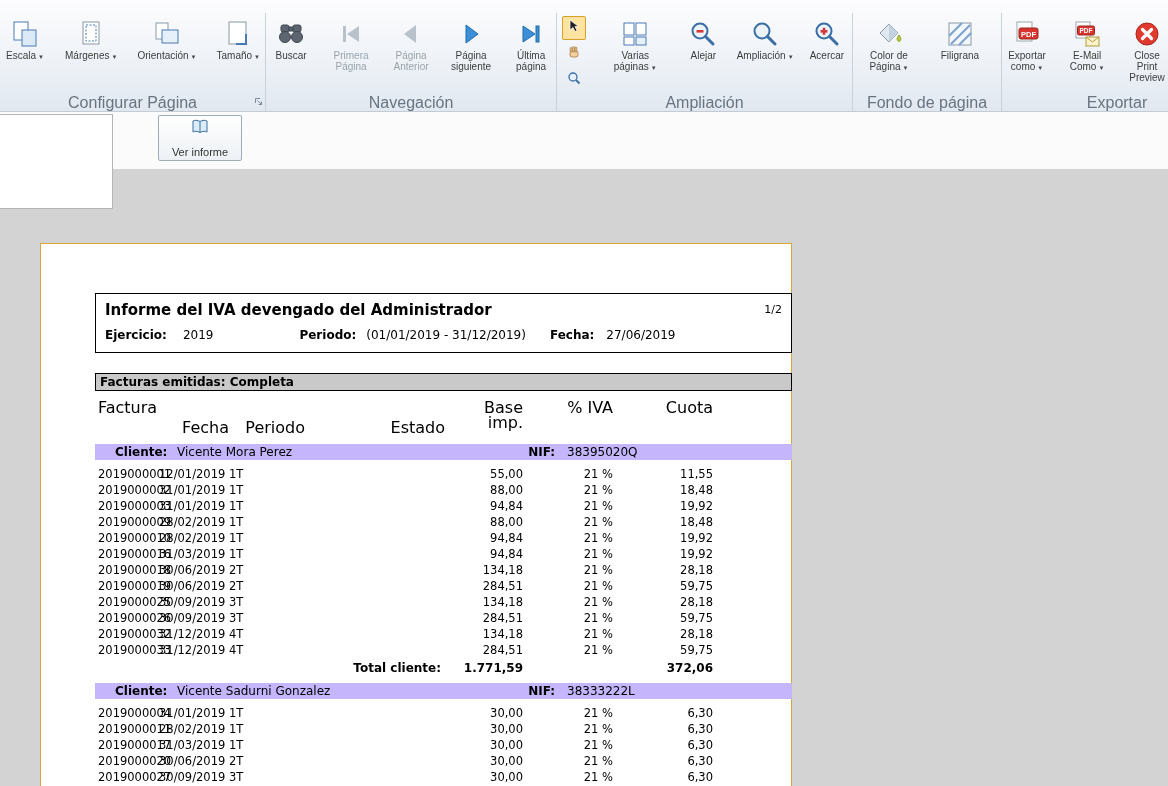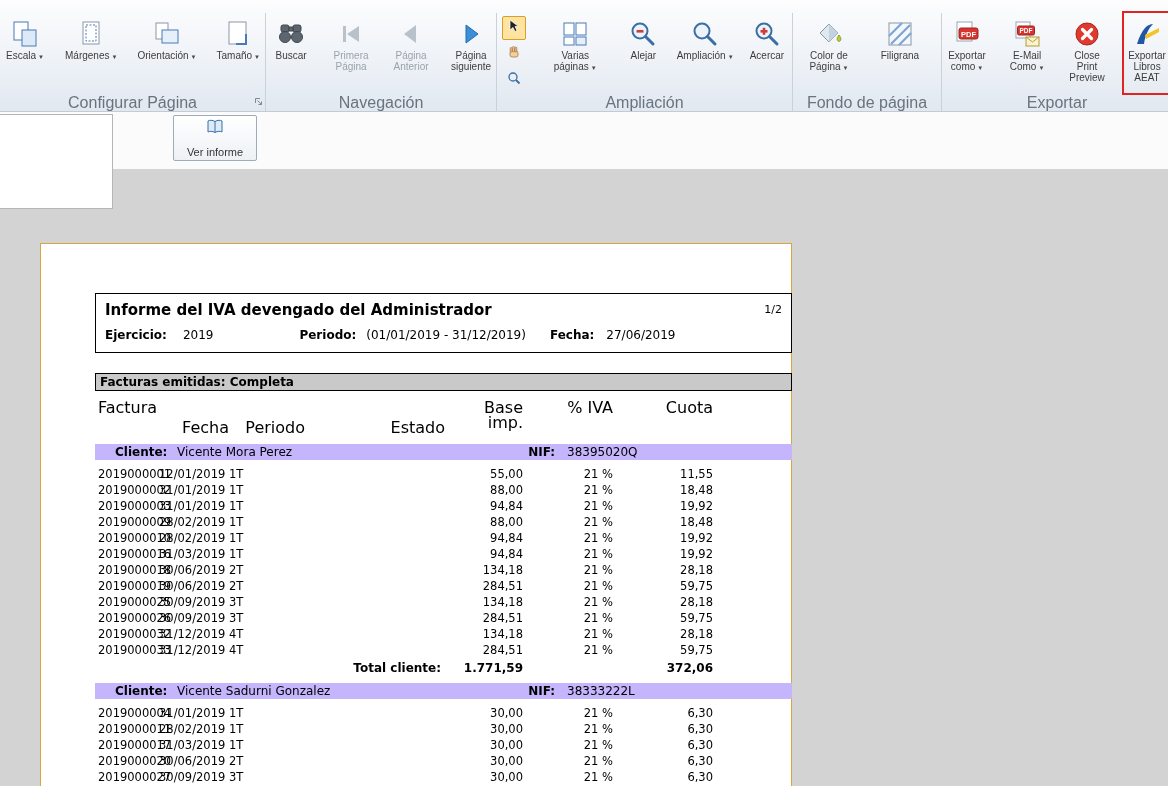--- a/index.html
+++ b/index.html
@@ -21,21 +21,21 @@
   .dd{font-size:6px;color:#4a4a4a;margin-left:2px;}
   .rbtn.hl{outline:2px solid #e02424;outline-offset:1px;}
   .toolstack{display:flex;flex-direction:column;gap:2px;padding:2px 3px 0 2px;}
   .tbtn{width:22px;height:22px;border:1px solid transparent;border-radius:2px;display:flex;align-items:center;justify-content:center;}
   .tbtn.selected{background:#ffe3a0;border-color:#d99f2b;}
   .ic{display:block;}
 
   
   .substrip{position:absolute;top:112px;left:0;width:1168px;height:57px;background:#fbfbfb;}
   .leftbox{position:absolute;top:2px;left:-2px;width:113px;height:93px;background:#fff;border:1px solid #b5b5b5;z-index:3;}
-  .ver-informe{position:absolute;top:3px;left:173px;width:84px;height:46px;box-sizing:border-box;
+  .ver-informe{position:absolute;top:3px;left:158px;width:84px;height:46px;box-sizing:border-box;
     background:linear-gradient(#ffffff,#edf1f5);border:1px solid #9fabb8;border-radius:2px;
     display:flex;flex-direction:column;align-items:center;justify-content:center;gap:9px;font-size:11px;color:#333;}
 
   
   .workspace{position:absolute;top:169px;left:0;width:1168px;height:617px;overflow:hidden;}
   .page{position:absolute;left:40px;top:74px;width:752px;height:840px;background:#fff;border:1px solid #d8a73c;box-sizing:border-box;}
   .report{margin:49px 0 0 54px;width:697px;font-family:"DejaVu Sans", sans-serif;color:#000;
     --cols:64px 70px 76px 140px 78px 90px 100px;}
   .rheader{border:1px solid #000;padding:7px 9px 10px 9px;}
   .rtitle-row{display:flex;justify-content:space-between;align-items:flex-start;}
@@ -148,20 +148,31 @@
           <span class="lbl"><span>Página Anterior</span></span>
         </div>
         <div class="rbtn">
           <span class="icw">
             <svg class="ic" width="28" height="28" viewBox="0 0 28 28">
                 <polygon points="9,5 9,23 21,14" fill="#3c8fd6" stroke="#1f6cb0"></polygon>
               </svg>
           </span>
           <span class="lbl"><span>Página siguiente</span></span>
         </div>
+        <div class="rbtn">
+          <span class="icw">
+            <svg class="ic" width="28" height="28" viewBox="0 0 28 28">
+                <g fill="#3c8fd6" stroke="#1f6cb0">
+                  <polygon points="6,6 6,22 18,14"></polygon>
+                  <rect x="19" y="6" width="3" height="16"></rect>
+                </g>
+              </svg>
+          </span>
+          <span class="lbl"><span>Última página</span></span>
+        </div>
       </div>
       <div class="rgroup-label"><span>Navegación</span></div>
     </div>
 
     <div class="rgroup">
       <div class="rgroup-buttons">
         <div class="toolstack">
           <div class="tbtn selected">
             <span><svg width="14" height="14" viewBox="0 0 14 14">
                   <polygon points="3,1 3,11 6,8.5 8,12.5 10,11.5 8,7.5 11.5,7.5" fill="#222" stroke="#fff" stroke-width="0.7"></polygon>

